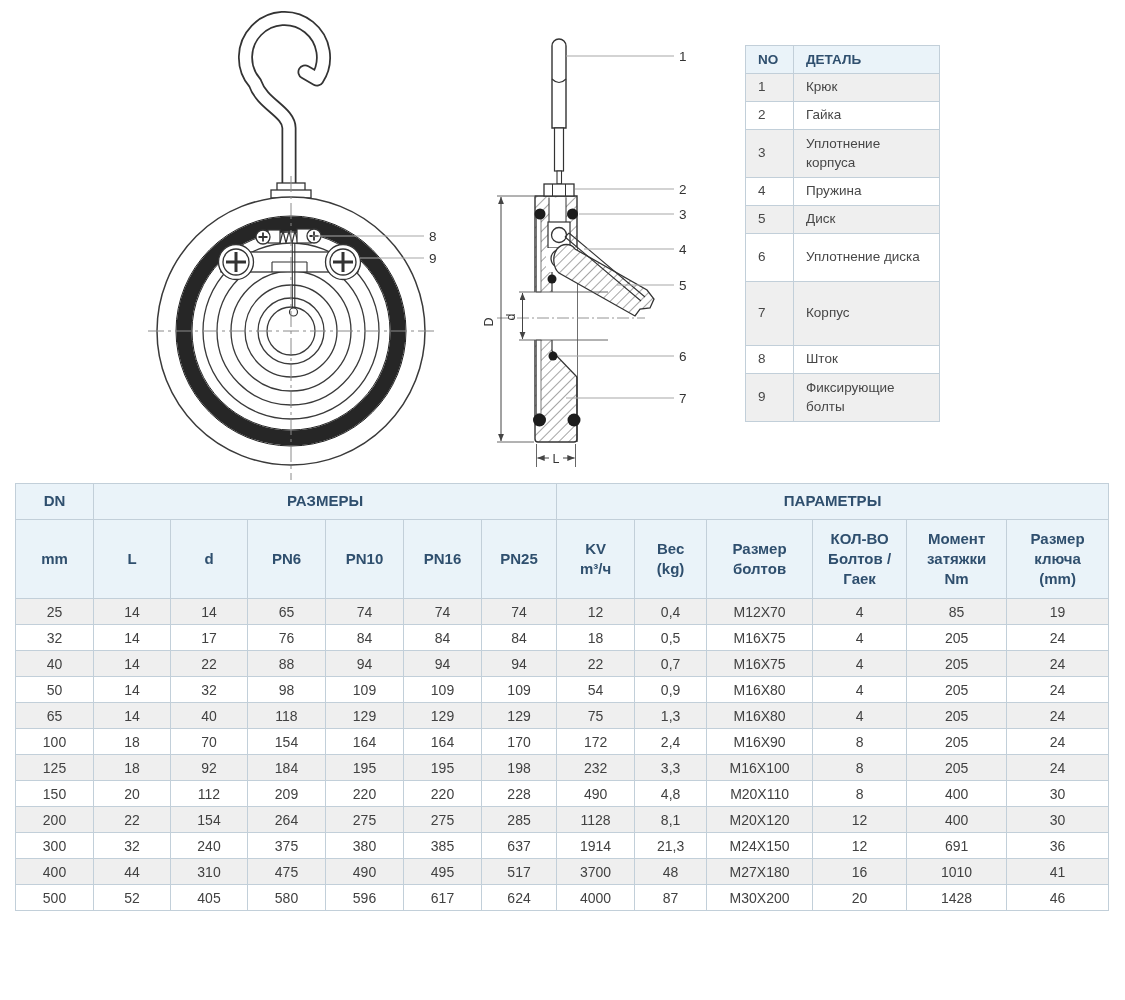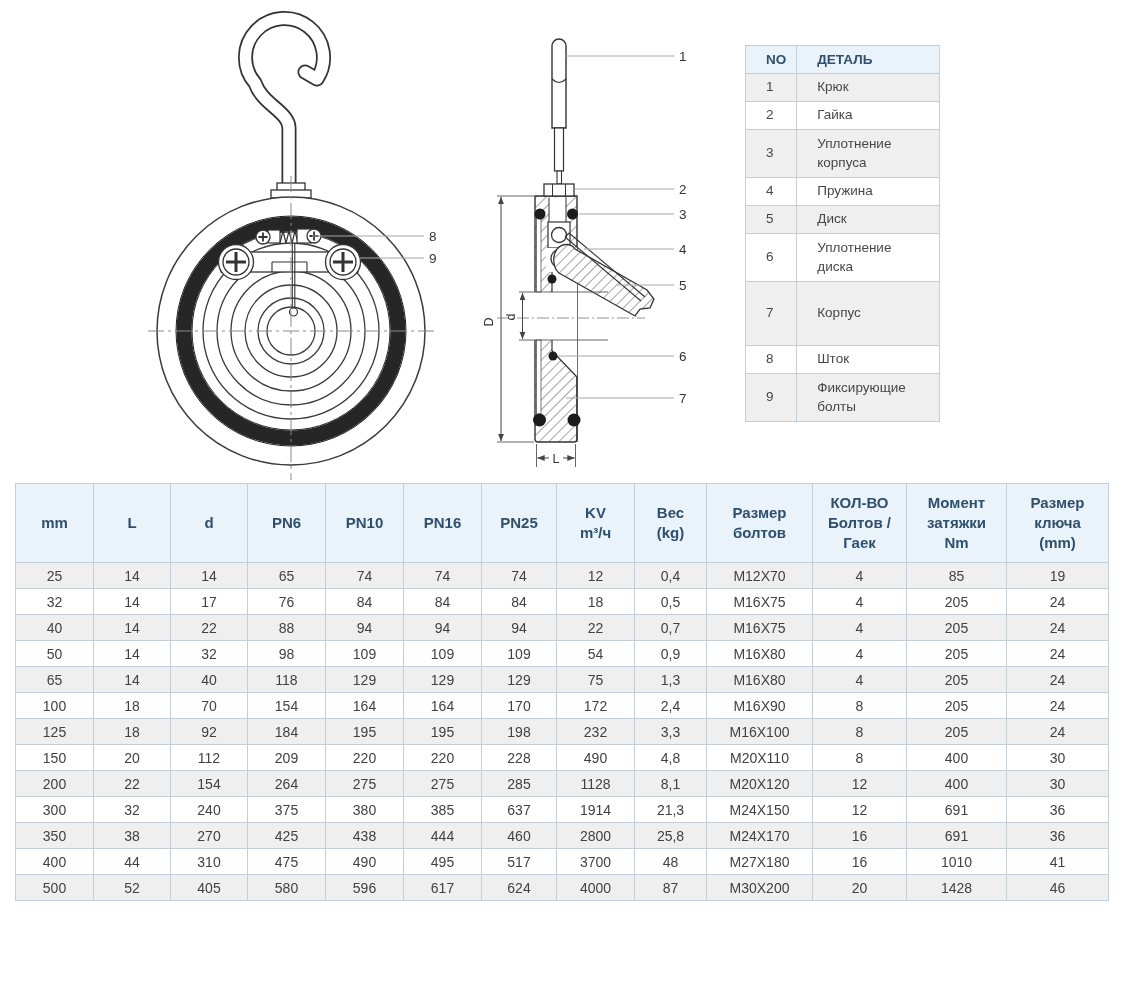--- a/index.html
+++ b/index.html
@@ -8,21 +8,21 @@
   }
   *{box-sizing:border-box;}
   html,body{margin:0;padding:0;background:#fff;}
   body{width:1125px;height:1000px;font-family:"Liberation Sans",sans-serif;position:relative;}
   #canvas{position:relative;width:1125px;height:1000px;overflow:hidden;background:#fff;}
   svg#drawing{position:absolute;left:0;top:0;}
 
   
   table.parts{position:absolute;left:745px;top:45px;width:195px;border-collapse:collapse;
     border:1.5px solid var(--outer_border);}
-  table.parts th, table.parts td{border:1px solid var(--border);padding:4px 10px 4px 20px;
+  table.parts th, table.parts td{border:1px solid var(--border);padding:4px 10px 4px 12px;
     text-align:left;vertical-align:middle;}
   table.parts th{background:var(--header_bg);color:var(--header_text);font-size:13.5px;
     font-weight:bold;height:28px;}
   table.parts td{font-size:13.5px;color:#474747;height:28px;line-height:1.35;}
   table.parts td.no{width:48px;}
   table.parts tbody tr:nth-child(odd){background:var(--stripe);}
   table.parts tbody tr:nth-child(3) td,
   table.parts tbody tr:nth-child(6) td,
   table.parts tbody tr:nth-child(9) td{height:48px;}
   table.parts tbody tr:nth-child(7) td{height:64px;}
@@ -258,20 +258,25 @@
         <col style="width:78px">
         <col style="width:75px">
         <col style="width:78px">
       <col style="width:72px">
         <col style="width:106px">
         <col style="width:94px">
         <col style="width:100px">
       <col style="width:102px">
     </colgroup>
     <thead>
+      <tr class="group-row">
+        <th>DN</th>
+        <th colspan="6">РАЗМЕРЫ</th>
+        <th colspan="6">ПАРАМЕТРЫ</th>
+      </tr>
       <tr class="cols-row">
           <th>mm</th>
           <th>L</th>
           <th>d</th>
           <th>PN6</th>
           <th>PN10</th>
           <th>PN16</th>
           <th>PN25</th>
           <th>KV
 m³/ч</th>
@@ -435,35 +440,20 @@
           <td>385</td>
           <td>637</td>
           <td>1914</td>
           <td>21,3</td>
           <td>M24X150</td>
           <td>12</td>
           <td>691</td>
           <td>36</td>
         </tr>
         <tr>
-          <td>350</td>
-          <td>38</td>
-          <td>270</td>
-          <td>425</td>
-          <td>438</td>
-          <td>444</td>
-          <td>460</td>
-          <td>2800</td>
-          <td>25,8</td>
-          <td>M24X170</td>
-          <td>16</td>
-          <td>691</td>
-          <td>36</td>
-        </tr>
-        <tr>
           <td>400</td>
           <td>44</td>
           <td>310</td>
           <td>475</td>
           <td>490</td>
           <td>495</td>
           <td>517</td>
           <td>3700</td>
           <td>48</td>
           <td>M27X180</td>

